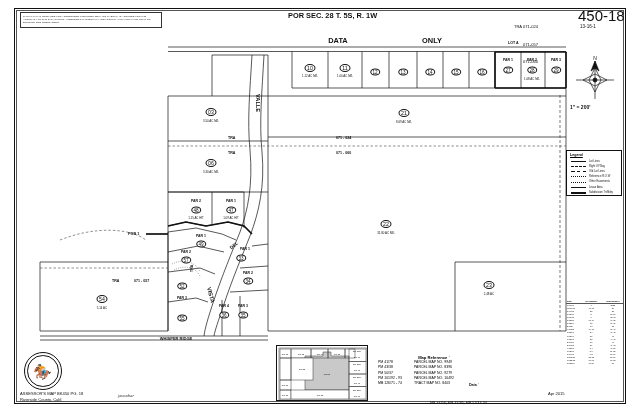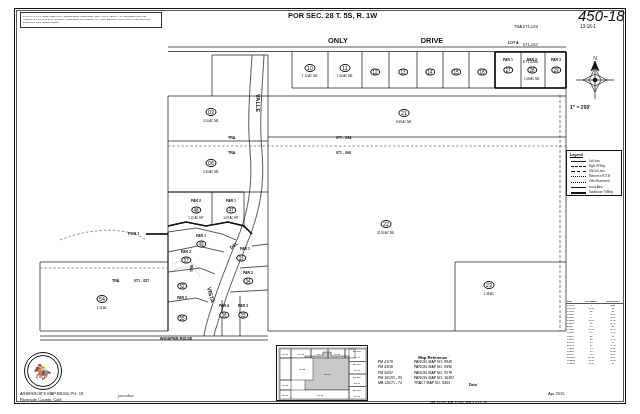--- a/index.html
+++ b/index.html
@@ -47,21 +47,21 @@
     padding: 1.5px 2px;
     font-size: 2.45px;
     line-height: 1.35;
     color: #222;
     letter-spacing: 0.02em;
   }
 
   
   .hdr-title { left: 288px; top: 12px; }
   .tra-block { left: 478px; top: 12px; font-size: 4.1px; text-align: right; width: 60px; line-height: 1.45; }
-  .booknum  { left: 578px; top: 8px; font-style: italic; }
+  .booknum  { left: 578px; top: 8px; }
   .booksub  { left: 580px; top: 24px; }
 
   
   .pnum {
     position: absolute;
     width: 11px; height: 8px;
     border: 0.7px solid #111;
     border-radius: 50%;
     font-size: 5.2px;
     text-align: center;
@@ -294,22 +294,22 @@
       <path d="M146,234 L168,234"></path>
       <path d="M168,226 L186,222 L206,226 L228,222 L244,226 L252,234"></path>
     </g>
 
     <g stroke="#555" fill="none" stroke-width="0.5" stroke-dasharray="1,1.2">
       <path d="M172,264 C184,258 196,262 200,272"></path>
       <path d="M174,270 C186,264 196,268 200,276"></path>
     </g>
   </svg>
 
-  <div class="street lg" style="left:338px; top:36px;">ONLY</div>
-  <div class="street lg" style="left:432px; top:36px;">DRIVE</div>
+  <div class="street lg" style="left:338px; top:36px;">DATA</div>
+  <div class="street lg" style="left:432px; top:36px;">ONLY</div>
   <div class="street md" style="left:258px; top:100px; transform: translateX(-50%) rotate(90deg); transform-origin:center;">VALLE</div>
   <div class="street sm2" style="left:234px; top:243px; transform: translateX(-50%) rotate(-38deg);">DEL</div>
   <div class="street md" style="left:211px; top:292px; transform: translateX(-50%) rotate(75deg); transform-origin:center;">VISTA</div>
   <div class="street sm" style="left:176px; top:336px;">WHISPER RIDGE</div>
 
   <div class="tralabel" style="left:228px; top:136px;">TRA</div>
   <div class="tralabel" style="left:228px; top:151px;">TRA</div>
   <div class="tralabel" style="left:336px; top:136px;">071 - 024</div>
   <div class="tralabel" style="left:336px; top:151px;">071 - 060</div>
   <div class="tralabel" style="left:112px; top:279px;">TRA</div>

